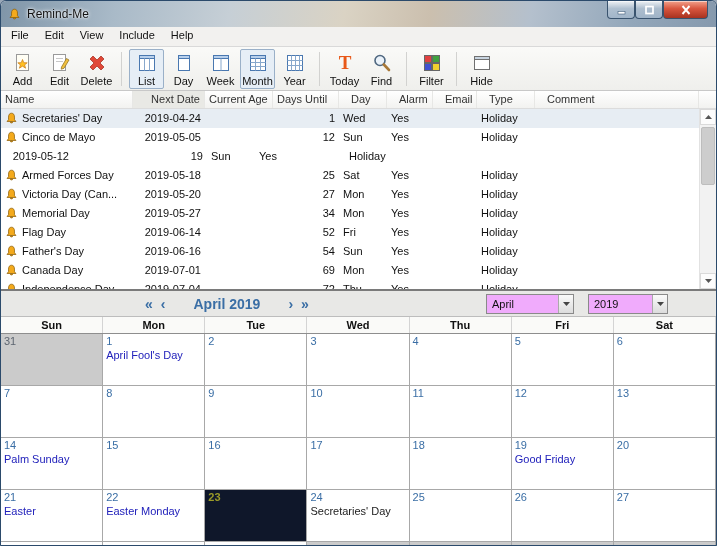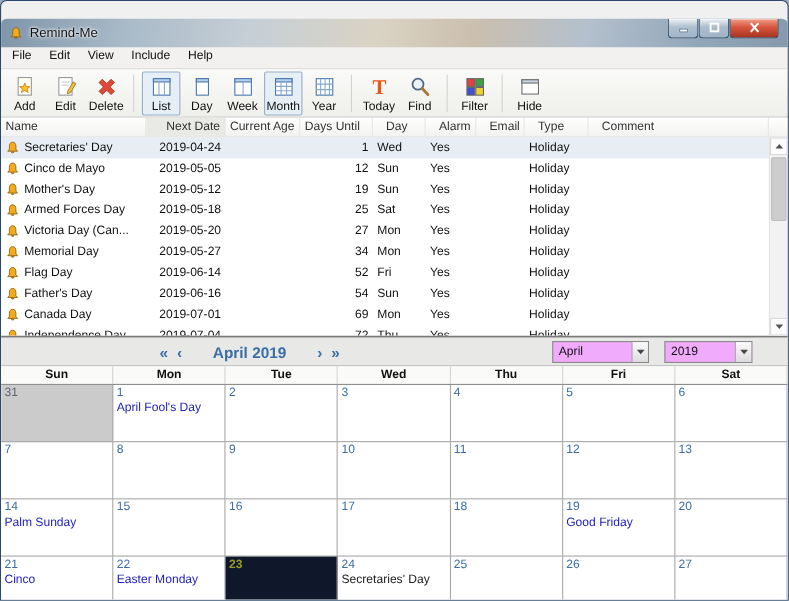--- a/index.html
+++ b/index.html
@@ -6,21 +6,21 @@
   html,body { width:717px; height:546px; overflow:hidden; background:#9aa8b8;
               font-family:"Liberation Sans", sans-serif; }
   .window { position:absolute; left:0; top:0; width:717px; height:546px;
             border:1px solid #2b4a6b; border-radius:6px 6px 0 0;
             background:#f0f0f0; overflow:hidden;
             display:flex; flex-direction:column; }
 
   
   .titlebar { height:26px; flex:none; position:relative; display:flex; align-items:center;
     padding-left:7px; gap:6px; border-radius:5px 5px 0 0;
-    background:linear-gradient(100deg,#7f95a8 0%,#a9bac8 16%,#c6cfd6 32%,#dad3c4 48%,#cbbfae 60%,#b4c0cd 74%,#93a7ba 88%,#8699ad 100%);margin-top:16px; }
+    background:linear-gradient(100deg,#7f95a8 0%,#a9bac8 16%,#c6cfd6 32%,#dad3c4 48%,#cbbfae 60%,#b4c0cd 74%,#93a7ba 88%,#8699ad 100%); }
   .titlebar .title { font-size:12px; color:#111; text-shadow:0 0 4px rgba(255,255,255,.95), 0 0 2px #fff; }
   .app-icon svg { display:block; }
   .win-controls { position:absolute; top:0; right:8px; display:flex; }
   .winbtn { height:18px; border:1px solid #39536e; border-top:none; border-radius:0 0 4px 4px;
             display:flex; align-items:center; justify-content:center;
             box-shadow:inset 0 1px 0 rgba(255,255,255,.5); }
   .winbtn.minimize,.winbtn.maximize { width:28px; background:linear-gradient(rgba(255,255,255,.85),rgba(190,205,220,.6) 45%,rgba(165,185,205,.75)); }
   .winbtn.close { width:45px; background:linear-gradient(#f2a28c,#d8563f 45%,#a8321f); }
 
   
@@ -72,21 +72,21 @@
              background:#e8e8e6; border-bottom:1px solid #bdbdbd; }
   .nav-arrow { color:#3a6ea5; font-weight:bold; font-size:14px; padding:0 4px; line-height:24px; }
   .nav-arrow.first { margin-left:140px; }
   .cal-title { color:#3a6ea5; font-weight:bold; font-size:14px; margin:0 24px; }
   .spacer { flex:1; }
   .combo { width:88px; height:20px; background:#f0abfc; border:1px solid #8a8a8a;
            display:flex; align-items:center; font-size:11px; margin-right:14px; }
   .combo-text { flex:1; padding-left:5px; color:#111; }
   .combo-btn { width:15px; height:100%; background:linear-gradient(#fafafa,#dcdcdc);
                border-left:1px solid #aaa; display:flex; align-items:center; justify-content:center; }
-  .combo.combo-year { width:80px; margin-right:32px; }
+  .combo.combo-year { width:80px; margin-right:48px; }
   .weekdays { height:17px; flex:none; display:grid; grid-template-columns:repeat(7,1fr);
               background:#fafaf8; border-bottom:1px solid #8e8e8e;
               font-size:11px; font-weight:bold; color:#111; }
   .wday { text-align:center; line-height:16px; border-right:1px solid #d4d4d4; }
   .cal-grid { height:213px; display:grid; grid-template-columns:repeat(7,1fr);
               grid-auto-rows:52px; overflow:hidden; background:#fff; }
   .ccell { border-right:1px solid #a8a8a8; border-bottom:1px solid #a8a8a8;
            padding:1px 3px; font-size:11px; overflow:hidden; }
   .ccell.muted { background:#cbcbcb; }
   .ccell.muted .cnum { color:#5d6570; }
@@ -301,29 +301,20 @@
           <div class="tcell c1">2019-05-05</div>
           <div class="tcell c2"></div>
           <div class="tcell c3">12</div>
           <div class="tcell c4">Sun</div>
           <div class="tcell c5">Yes</div>
           <div class="tcell c6"></div>
           <div class="tcell c7">Holiday</div>
           <div class="tcell c8"></div>
         </div>
         <div class="trow">
-          <div class="tcell c0">
-            <span class="bell">
-              <svg width="13" height="13" viewBox="0 0 14 14">
-                <path d="M7 1.3 C4.8 1.3 3.8 3 3.8 5.5 L3.8 8.3 L2.2 10.2 L11.8 10.2 L10.2 8.3 L10.2 5.5 C10.2 3 9.2 1.3 7 1.3 Z" fill="#f4aa1c" stroke="#8a5d08" stroke-width="0.8"></path>
-                <path d="M5.6 10.9 a1.5 1.5 0 0 0 2.8 0 z" fill="#f4aa1c" stroke="#8a5d08" stroke-width="0.7"></path>
-              </svg>
-            </span>
-            <span class="nm">Mother's Day</span>
-          </div>
           <div class="tcell c1">2019-05-12</div>
           <div class="tcell c2"></div>
           <div class="tcell c3">19</div>
           <div class="tcell c4">Sun</div>
           <div class="tcell c5">Yes</div>
           <div class="tcell c6"></div>
           <div class="tcell c7">Holiday</div>
           <div class="tcell c8"></div>
         </div>
         <div class="trow">
@@ -571,21 +562,21 @@
         </div>
         <div class="ccell">
           <div class="cnum">19</div>
           <div class="clabel" style="color: rgb(34, 34, 187);">Good Friday</div>
         </div>
         <div class="ccell">
           <div class="cnum">20</div>
         </div>
         <div class="ccell">
           <div class="cnum">21</div>
-          <div class="clabel" style="color: rgb(34, 34, 187);">Cinco</div>
+          <div class="clabel" style="color: rgb(34, 34, 187);">Easter</div>
         </div>
         <div class="ccell">
           <div class="cnum">22</div>
           <div class="clabel" style="color: rgb(34, 34, 187);">Easter Monday</div>
         </div>
         <div class="ccell today">
           <div class="cnum">23</div>
         </div>
         <div class="ccell">
           <div class="cnum">24</div>

